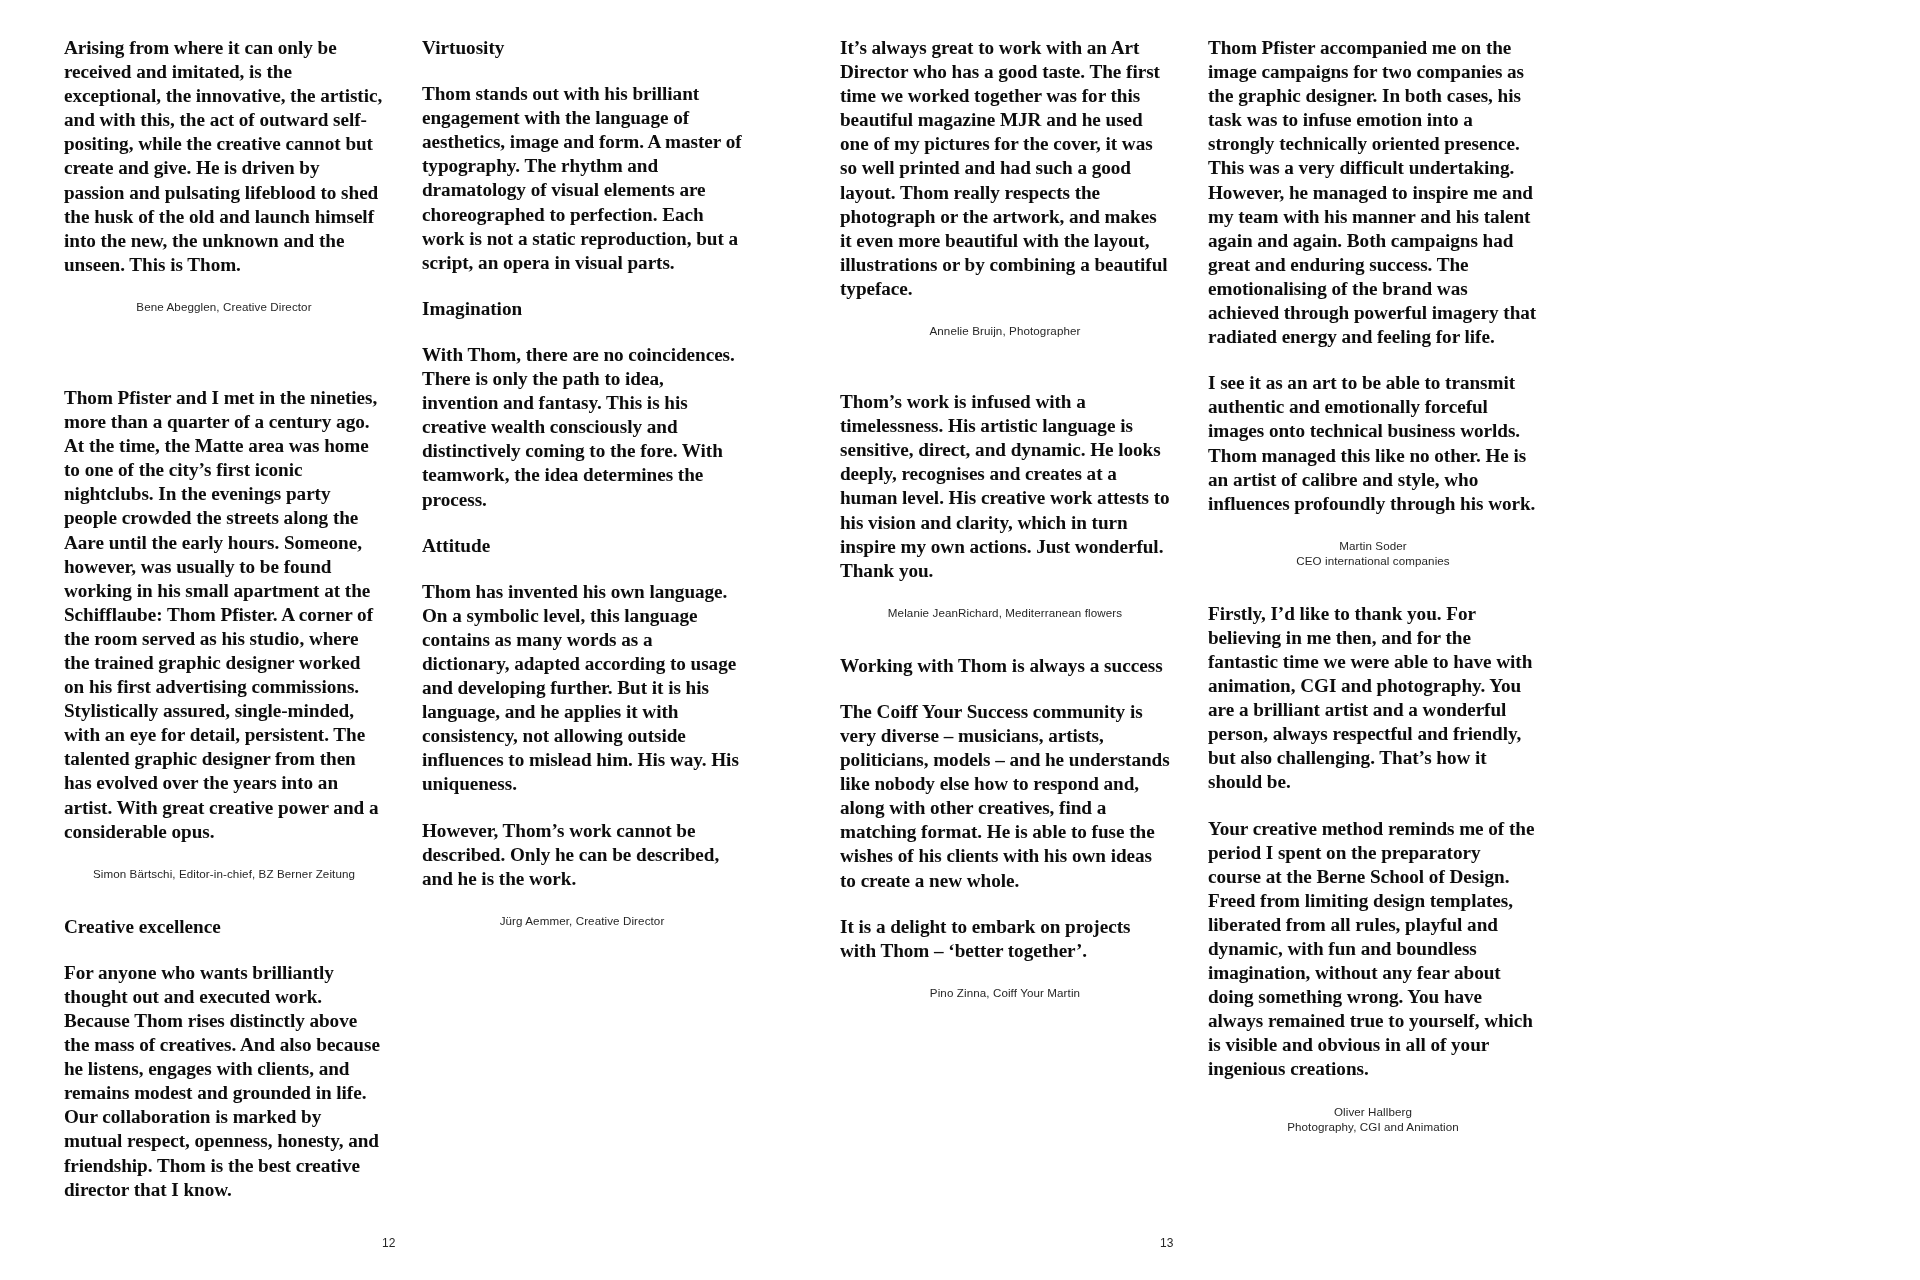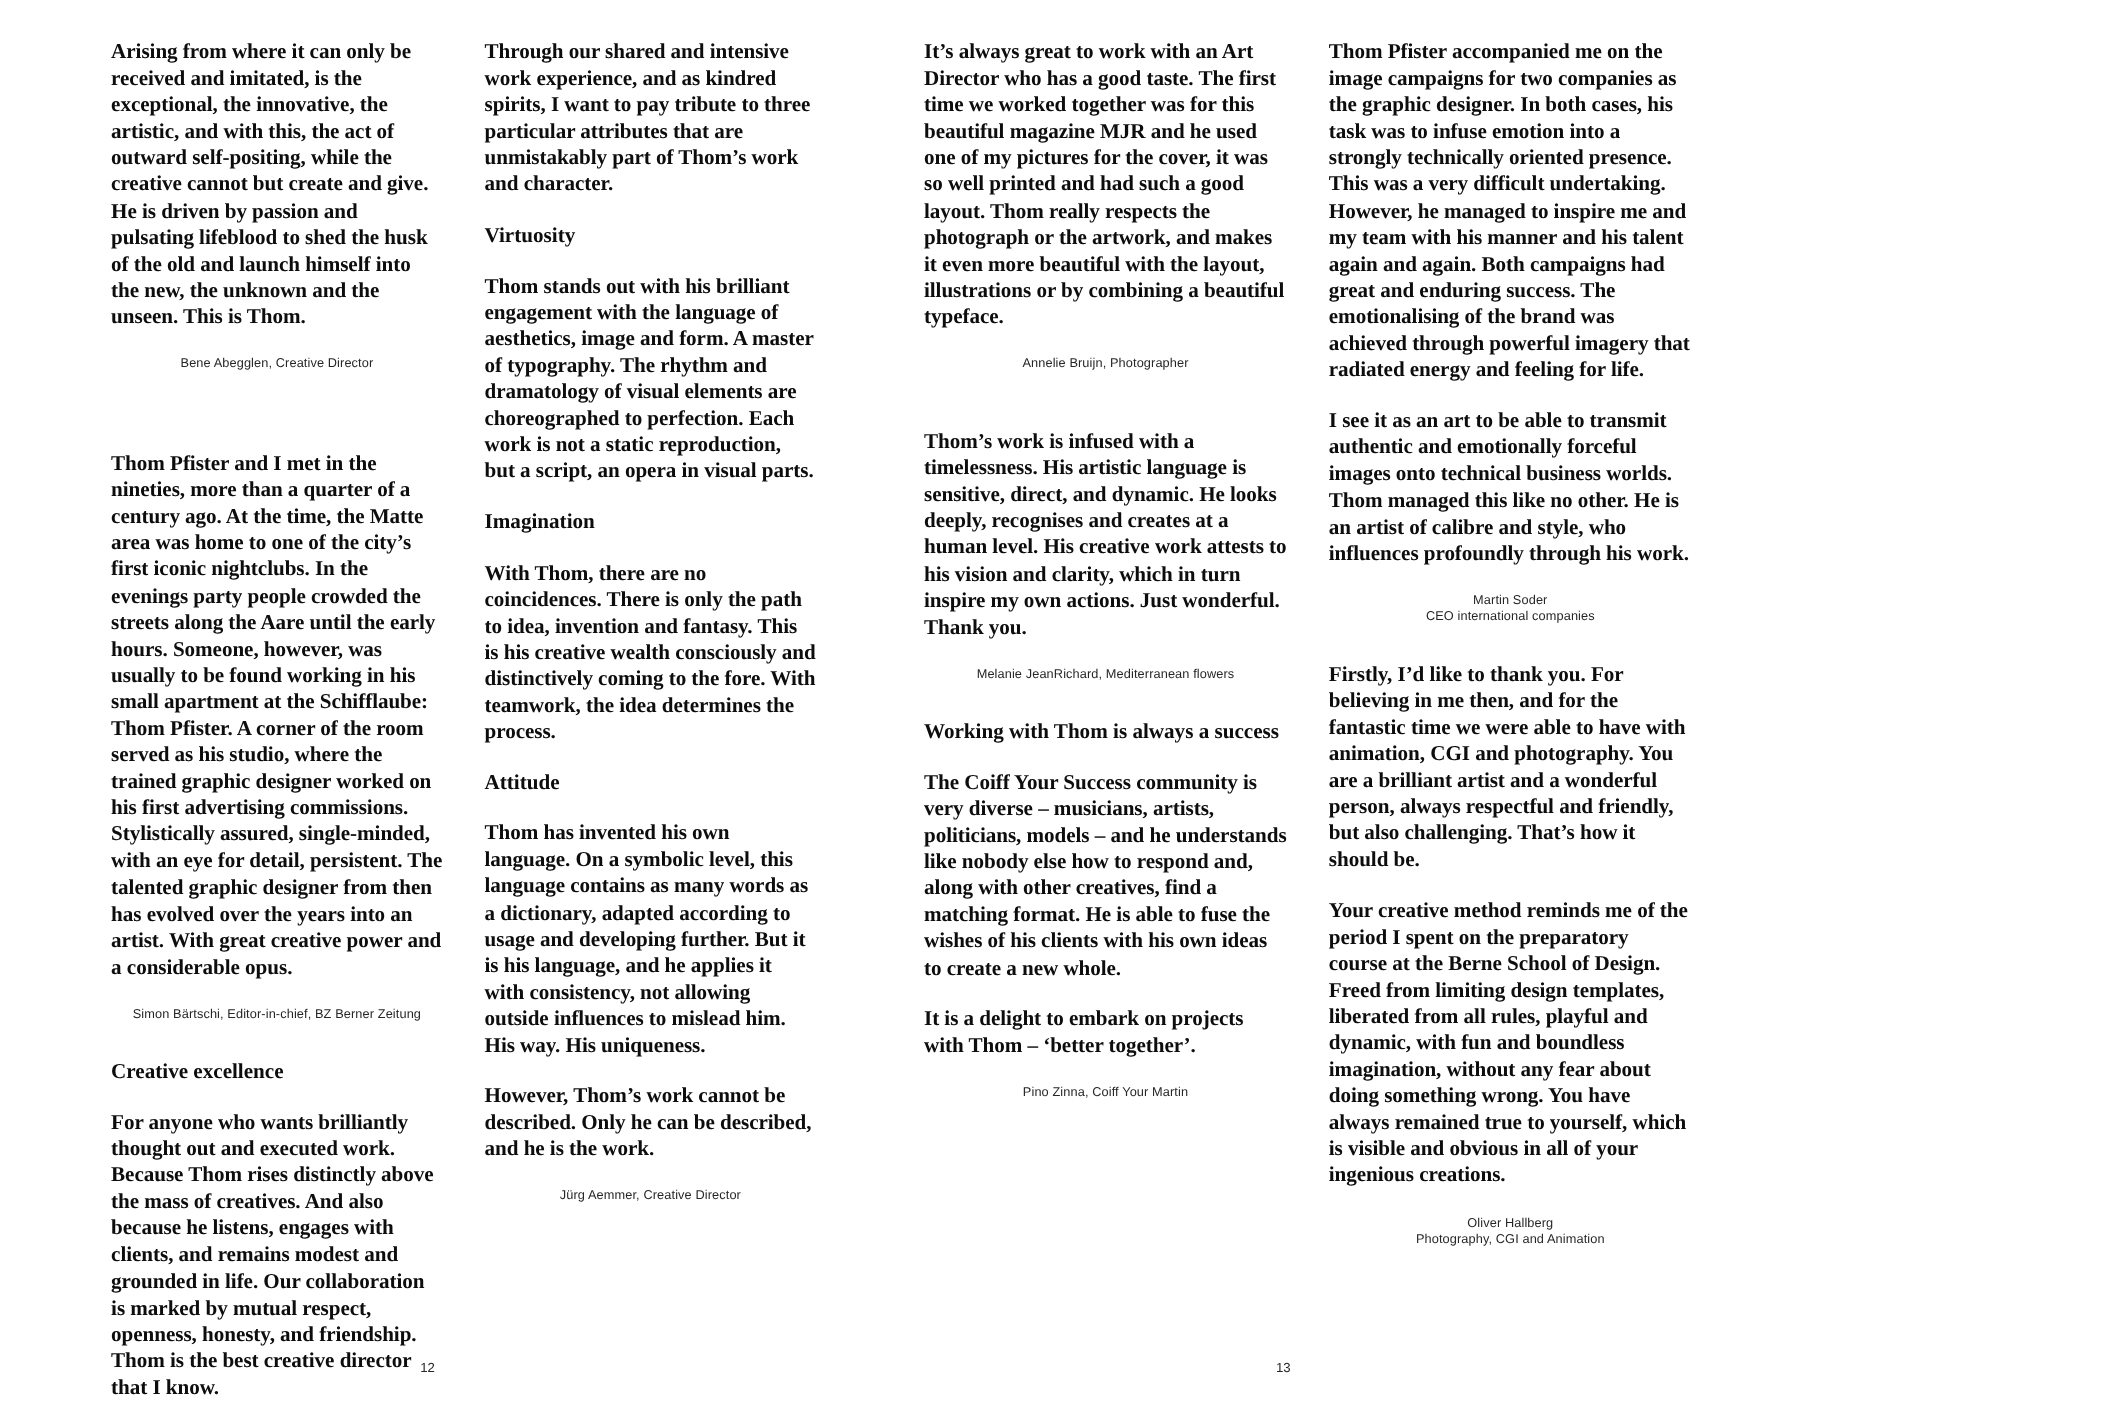--- a/index.html
+++ b/index.html
@@ -28,21 +28,21 @@
     height: 1140px;
     display: flex;
     flex-direction: row;
   }
   .page {
     display: flex;
     flex-direction: row;
   }
   .page-left {
     width: 780px;
-    padding-left: 101px;
+    padding-left: 64px;
     box-sizing: border-box;
   }
   .page-right {
     width: 1140px;
     padding-left: 60px;
     box-sizing: border-box;
   }
   .col {
     width: 330px;
     margin-right: 38px;
@@ -109,21 +109,20 @@
         <div class="attrib">
           <span class="attrib-line">Simon Bärtschi, Editor-in-chief, BZ Berner Zeitung</span>
         </div>
         <div class="gap-m"></div>
         <p class="heading">Creative excellence</p>
         <p class="body">For anyone who wants brilliantly thought out and executed work. Because Thom rises distinctly above the mass of creatives. And also because he listens, engages with clients, and remains modest and grounded in life. Our collaboration is marked by mutual respect, openness, honesty, and friendship. Thom is the best creative director that I know.</p>
 
       </div>
 
       <div class="col">
-        <p class="body">Through our shared and intensive work experience, and as kindred spirits, I want to pay tribute to three particular attributes that are unmistakably part of Thom’s work and character.</p>
         <p class="heading">Virtuosity</p>
         <p class="body">Thom stands out with his brilliant engagement with the language of aesthetics, image and form. A master of typography. The rhythm and dramatology of visual elements are choreographed to perfection. Each work is not a static reproduction, but a script, an opera in visual parts.</p>
         <p class="heading">Imagination</p>
         <p class="body">With Thom, there are no coincidences. There is only the path to idea, invention and fantasy. This is his creative wealth consciously and distinctively coming to the fore. With teamwork, the idea determines the process.</p>
         <p class="heading">Attitude</p>
         <p class="body">Thom has invented his own language. On a symbolic level, this language contains as many words as a dictionary, adapted according to usage and developing further. But it is his language, and he applies it with consistency, not allowing outside influences to mislead him. His way. His uniqueness.</p>
         <p class="body">However, Thom’s work cannot be described. Only he can be described, and he is the work.</p>
         <div class="attrib">
           <span class="attrib-line">Jürg Aemmer, Creative Director</span>
         </div>

